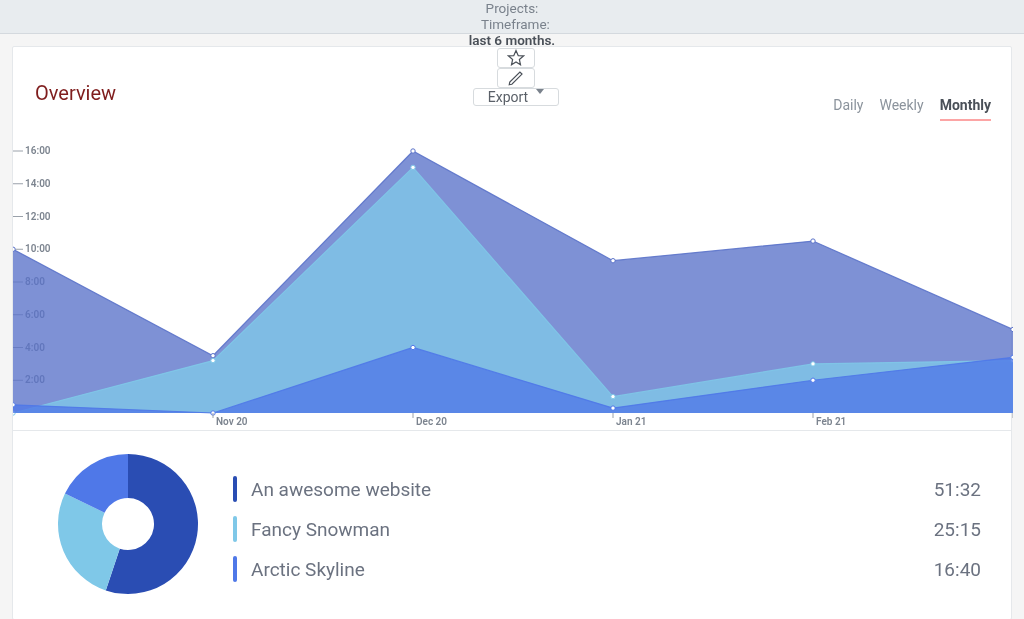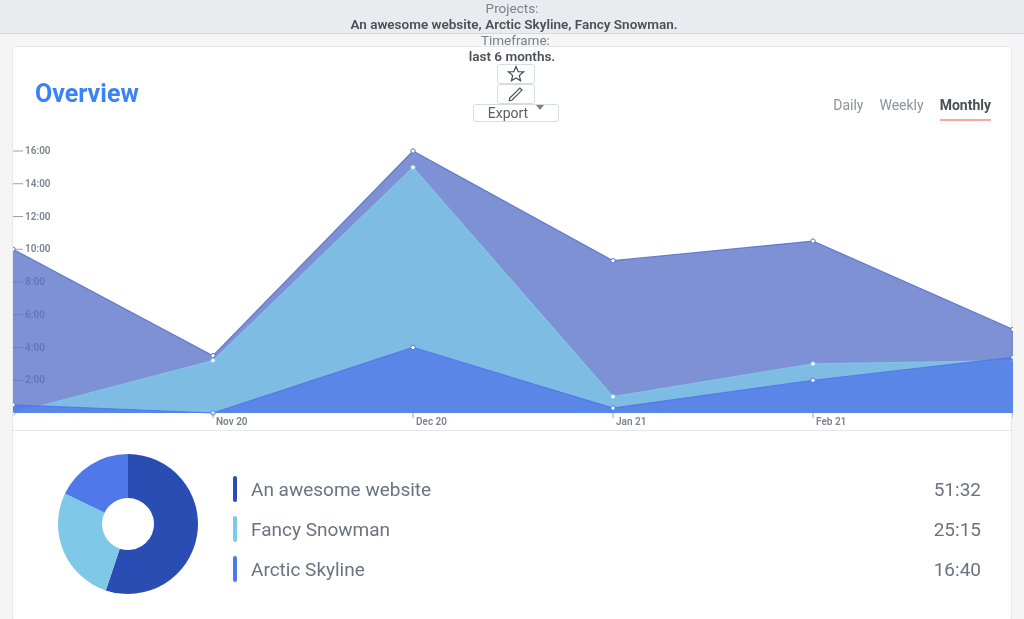--- a/index.html
+++ b/index.html
@@ -43,21 +43,21 @@
   .caret { width: 0; height: 0; border-left: 4px solid transparent; border-right: 4px solid transparent; border-top: 5px solid #7a828c; }
   .card {
     margin: 12px;
     background: #fff;
     border: 1px solid #e5e8eb;
     border-radius: 2px;
   }
   .cardhead {
     display: flex; align-items: center; padding: 18px 20px 10px 22px;
   }
-  .overview-title { font-size: 25px; font-weight: 700; color: #3b82f6; }
+  .overview-title { font-size: 20px; font-weight: 400; color: #7f1d1d; }
   .cardhead .spacer { flex: 1; }
   .tabs { display: flex; gap: 16px; font-size: 14px; margin-top: 32px; }
   .tab { color: #8b939c; cursor: pointer; padding-bottom: 6px; }
   .tab.active { color: #4a5058; font-weight: 700; border-bottom: 2px solid #fca5a5; }
   .chartwrap { position: relative; width: 100%; height: 300px; border-bottom: 1px solid #e5e8eb; }
   .chartwrap svg { position: absolute; top: 0; left: 0; }
   .legendrow {
     display: flex; align-items: center; padding: 18px 30px 20px 40px; gap: 30px;
   }
   .donutwrap { width: 150px; height: 150px; position: relative; }
@@ -66,21 +66,20 @@
   .legend-item { display: flex; align-items: center; font-size: 19px; color: #6b7280; }
   .legend-bar { width: 4px; height: 26px; border-radius: 2px; margin-right: 14px; }
   .legend-name { flex: 1; }
   .legend-time { color: #6b7280; font-variant-numeric: tabular-nums; text-align: right; }
 </style>
 </head>
 <body>
 
 <div class="topbar">
   <span class="proj-label">Projects:</span>
-  <span class="proj-value">An awesome website, Arctic Skyline, Fancy Snowman.</span>
   <span class="tf-label">&nbsp;&nbsp;<span>Timeframe:</span></span>
   <span class="tf-value">last 6 months.</span>
   <div class="spacer"></div>
   <div class="iconbtn">
     <svg viewBox="0 0 24 24">
         <polygon points="12 2 15 9 22 9.2 16.5 14 18 21 12 17.3 6 21 7.5 14 2 9.2 9 9"></polygon>
       </svg>
   </div>
   <div class="iconbtn">
     <svg viewBox="0 0 24 24">

